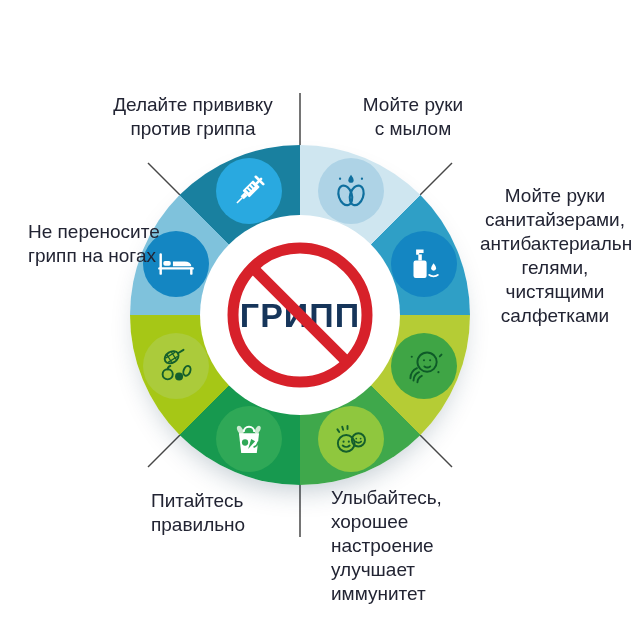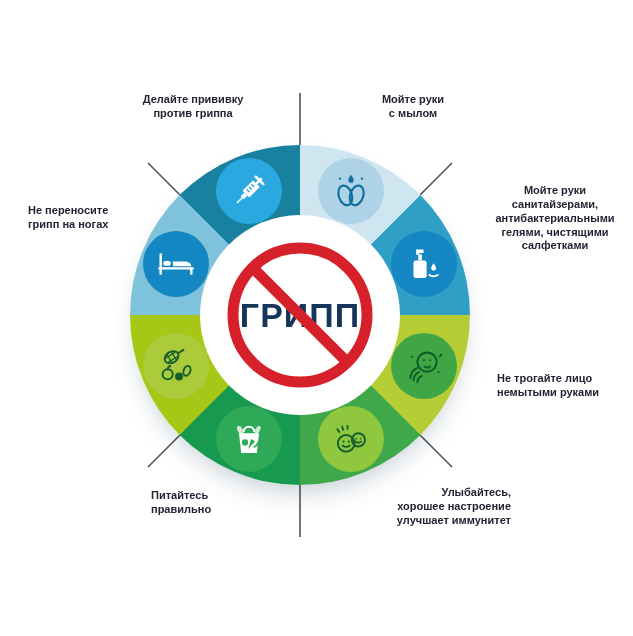--- a/index.html
+++ b/index.html
@@ -29,31 +29,31 @@
   }
   .ic-vaccine{left:216px;top:158px}
   .ic-soap{left:318px;top:158px}
   .ic-sanitizer{left:391px;top:231px}
   .ic-face{left:391px;top:333px}
   .ic-smile{left:318px;top:406px}
   .ic-food{left:216px;top:406px}
   .ic-lifestyle{left:143px;top:333px}
   .ic-bed{left:143px;top:231px}
   .label{
-    position:absolute;font-weight:700;font-size:11px;line-height:1.26;
+    position:absolute;font-weight:400;font-size:19px;line-height:1.26;
     color:#222433;white-space:pre-line;
   }
   .lb-vaccine{left:103px;top:93px;width:180px;text-align:center}
   .lb-soap{left:333px;top:93px;width:160px;text-align:center}
   .lb-sanitizer{left:480px;top:184px;width:150px;text-align:center}
   .lb-face{left:497px;top:372px;text-align:left}
-  .lb-smile{left:331px;top:486px;width:180px;text-align:right}
+  .lb-smile{left:331px;top:486px;width:180px;text-align:left}
   .lb-food{left:151px;top:489px;width:120px;text-align:left}
   .lb-lifestyle{left:85px;top:355px;text-align:left}
-  .lb-bed{left:28px;top:204px;text-align:left}
+  .lb-bed{left:28px;top:220px;text-align:left}
 </style>
 </head>
 <body>
 
 <div class="canvas">
 
   <svg class="connectors" width="633" height="636" viewBox="0 0 633 636">
     <g stroke="#474747" stroke-width="1.5">
       <line x1="300" y1="93" x2="300" y2="147"></line>
       <line x1="300" y1="483" x2="300" y2="537"></line>
@@ -180,22 +180,20 @@
 
   <div class="label lb-vaccine">Делайте прививку
 против гриппа</div>
   <div class="label lb-soap">Мойте руки
 с мылом</div>
   <div class="label lb-sanitizer">Мойте руки
 санитайзерами,
 антибактериальными
 гелями, чистящими
 салфетками</div>
-  <div class="label lb-face">Не трогайте лицо
-немытыми руками</div>
   <div class="label lb-smile">Улыбайтесь,
 хорошее настроение
 улучшает иммунитет</div>
   <div class="label lb-food">Питайтесь
 правильно</div>
   <div class="label lb-bed">Не переносите
 грипп на ногах</div>
 
 </div>
 

